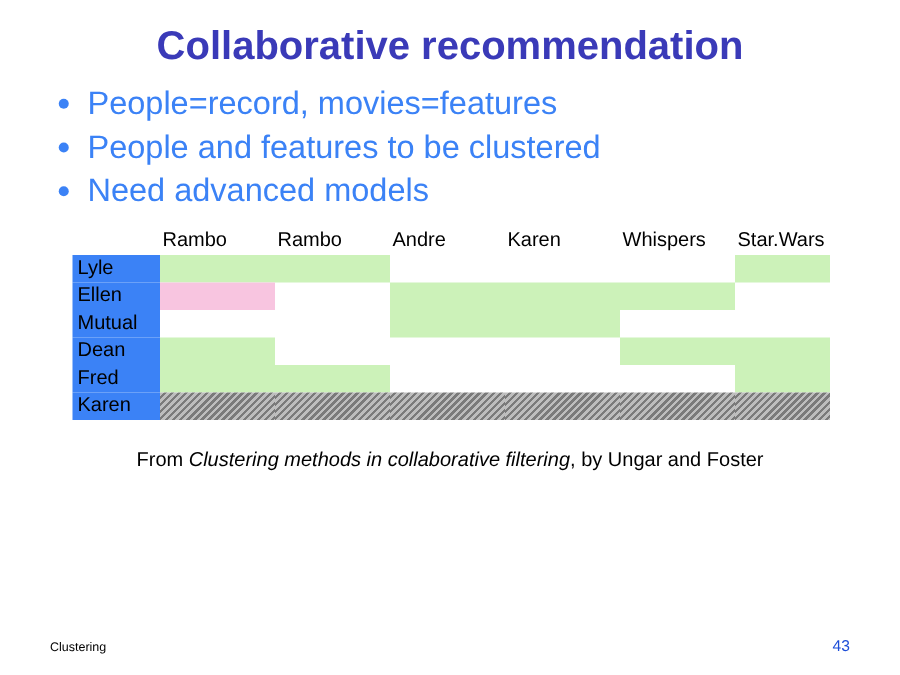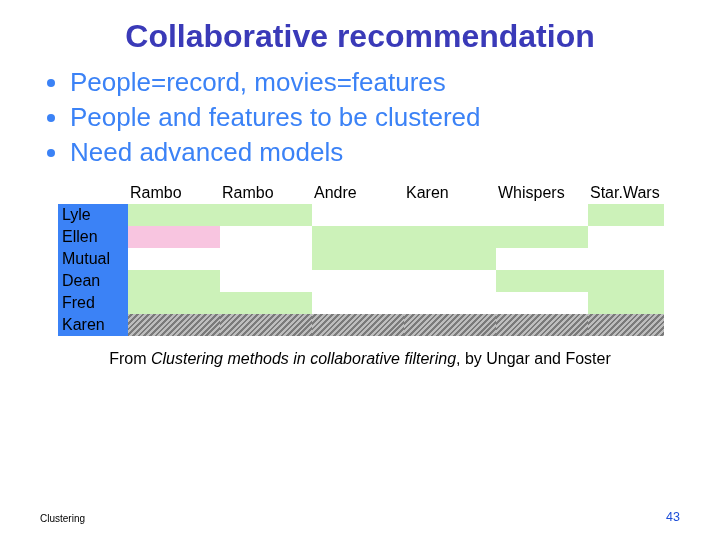--- a/index.html
+++ b/index.html
@@ -73,21 +73,21 @@
   .cell { width: 92px; }
   .cell.narrow { width: 76px; }
   .green { background: #ccf2b9; }
   .pink { background: #f8c5e0; }
   .hatched {
     background: repeating-linear-gradient(135deg, #bdbdbd 0, #bdbdbd 2px, #7a7a7a 2px, #7a7a7a 4px);
   }
   .caption {
     font-size: 16px;
     text-align: center;
-    margin-top: 14px;
+    margin-top: 24px;
   }
   .caption .italic { font-style: italic; }
   .footer-left {
     position: absolute;
     left: 40px;
     bottom: 16px;
     font-size: 10px;
     color: #000;
   }
   .footer-right {

